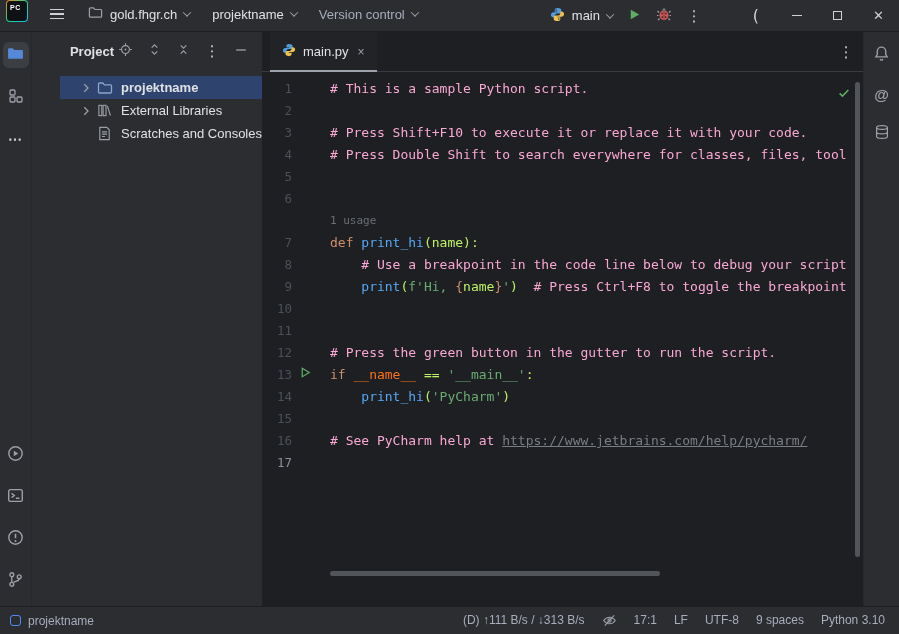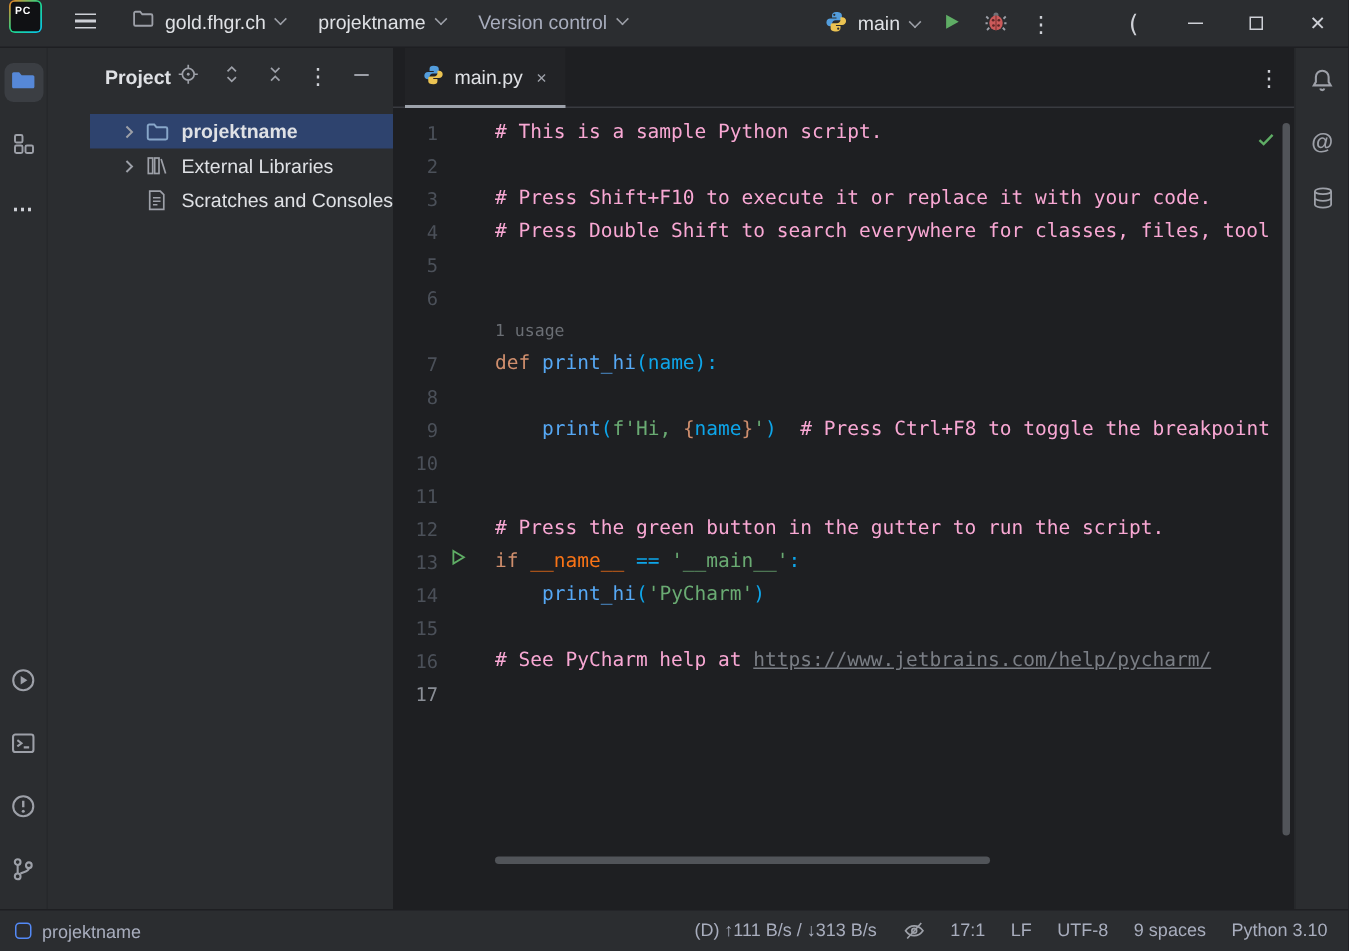--- a/index.html
+++ b/index.html
@@ -76,21 +76,21 @@
            font-family:"DejaVu Sans Mono",monospace; font-size:13px; }
   .code{ padding-top:6px; }
   .crow{ display:flex; height:22px; line-height:22px; white-space:pre; }
   .lnum{ width:30px; flex:none; text-align:right; color:#4b5059; font-size:12.5px; }
   .lnum.active{ color:#8a8e96; }
   .gslot{ width:38px; flex:none; display:flex; align-items:center; padding-left:7px; }
   .cline{ flex:1; min-width:0; overflow:hidden; color:#bcbec4; }
   .inlay{ color:#6b6f75; font-size:11px; line-height:22px; }
   .tk-c{ color:#f9a8d4; } .tk-k{ color:#cf8e6d; } .tk-f{ color:#56a8f5; }
   .tk-s{ color:#6aab73; } .tk-b{ color:#cf8e6d; } .tk-p{ color:#f97316; }
-  .tk-d{ color:#0ea5e9; } .tk-l{ color:#7a7e85; text-decoration:underline; }
+  .tk-d{ color:#bef264; } .tk-l{ color:#7a7e85; text-decoration:underline; }
   .vthumb{ position:absolute; right:3px; top:10px; width:5px; height:475px;
            background:#515459; border-radius:3px; }
   .hthumb{ position:absolute; left:68px; bottom:30px; width:330px; height:5px;
            background:#515459; border-radius:3px; }
   .inspect-check{ position:absolute; top:14px; right:12px; }
 
   
   .statusbar{ height:28px; flex:none; background:#2b2d30; border-top:1px solid #1e1f22;
               display:flex; align-items:center; justify-content:space-between;
               padding:0 14px 0 10px; color:#a8adbd; font-size:12px; }
@@ -367,21 +367,21 @@
       <div class="editor">
         <div class="code">
             <div class="crow"><span class="lnum">1</span><span class="gslot"></span><span class="cline"><span class="tk-c"># This is a sample Python script.</span></span></div>
             <div class="crow"><span class="lnum">2</span><span class="gslot"></span><span class="cline"></span></div>
             <div class="crow"><span class="lnum">3</span><span class="gslot"></span><span class="cline"><span class="tk-c"># Press Shift+F10 to execute it or replace it with your code.</span></span></div>
             <div class="crow"><span class="lnum">4</span><span class="gslot"></span><span class="cline"><span class="tk-c"># Press Double Shift to search everywhere for classes, files, tool</span></span></div>
             <div class="crow"><span class="lnum">5</span><span class="gslot"></span><span class="cline"></span></div>
             <div class="crow"><span class="lnum">6</span><span class="gslot"></span><span class="cline"></span></div>
             <div class="crow"><span class="lnum"></span><span class="gslot"></span><span class="inlay">1 usage</span></div>
             <div class="crow"><span class="lnum">7</span><span class="gslot"></span><span class="cline"><span class="tk-k">def </span><span class="tk-f">print_hi</span><span class="tk-d">(name):</span></span></div>
-            <div class="crow"><span class="lnum">8</span><span class="gslot"></span></div>
+            <div class="crow"><span class="lnum">8</span><span class="gslot"></span><span class="cline"><span class="tk-c">    # Use a breakpoint in the code line below to debug your script</span></span></div>
             <div class="crow"><span class="lnum">9</span><span class="gslot"></span><span class="cline"><span class="tk-d">    </span><span class="tk-f">print</span><span class="tk-d">(</span><span class="tk-s">f</span><span class="tk-s">'Hi, </span><span class="tk-b">{</span><span class="tk-d">name</span><span class="tk-b">}</span><span class="tk-s">'</span><span class="tk-d">)</span><span class="tk-c">  # Press Ctrl+F8 to toggle the breakpoint</span></span></div>
             <div class="crow"><span class="lnum">10</span><span class="gslot"></span><span class="cline"></span></div>
             <div class="crow"><span class="lnum">11</span><span class="gslot"></span><span class="cline"></span></div>
             <div class="crow"><span class="lnum">12</span><span class="gslot"></span><span class="cline"><span class="tk-c"># Press the green button in the gutter to run the script.</span></span></div>
             <div class="crow"><span class="lnum">13</span><span class="gslot"><span><svg width="13" height="13" viewBox="0 0 16 16">
                     <path d="M4 2.8l8.6 5.2L4 13.2z" fill="none" stroke="#5fad65" stroke-width="1.5"></path>
                   </svg></span></span><span class="cline"><span class="tk-k">if </span><span class="tk-p">__name__</span><span class="tk-d"> == </span><span class="tk-s">'__main__'</span><span class="tk-d">:</span></span></div>
             <div class="crow"><span class="lnum">14</span><span class="gslot"></span><span class="cline"><span class="tk-d">    </span><span class="tk-f">print_hi</span><span class="tk-d">(</span><span class="tk-s">'PyCharm'</span><span class="tk-d">)</span></span></div>
             <div class="crow"><span class="lnum">15</span><span class="gslot"></span><span class="cline"></span></div>
             <div class="crow"><span class="lnum">16</span><span class="gslot"></span><span class="cline"><span class="tk-c"># See PyCharm help at </span><span class="tk-l">https://www.jetbrains.com/help/pycharm/</span></span></div>

